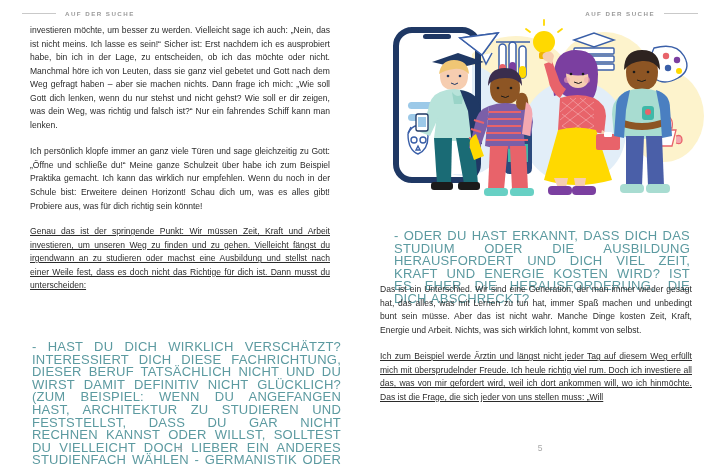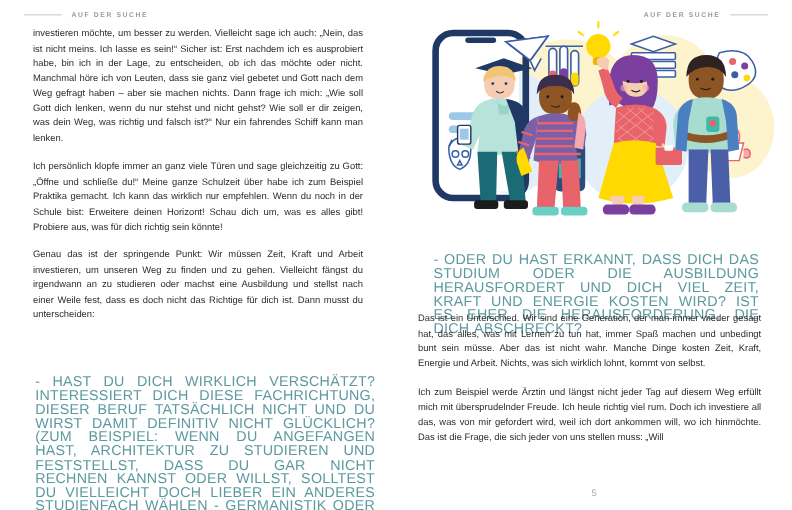--- a/index.html
+++ b/index.html
@@ -74,21 +74,21 @@
 
   p.body {
     font-size: 8.55px;
     line-height: 13.55px;
     color: #2b2b2b;
     text-align: justify;
     text-justify: inter-word;
     hyphens: manual;
     margin-bottom: 13px;
   }
-  p.body:last-child { margin-bottom: 0; }
+  p.body:last-child { margin-bottom: 0; text-decoration: underline; }
   p.tight { margin-bottom: 12px; }
 
   
   .callout {
     position: absolute;
     font-size: 13px;
     line-height: 12.6px;
     letter-spacing: 0.22px;
     color: #5c9aa0;
     text-transform: uppercase;

